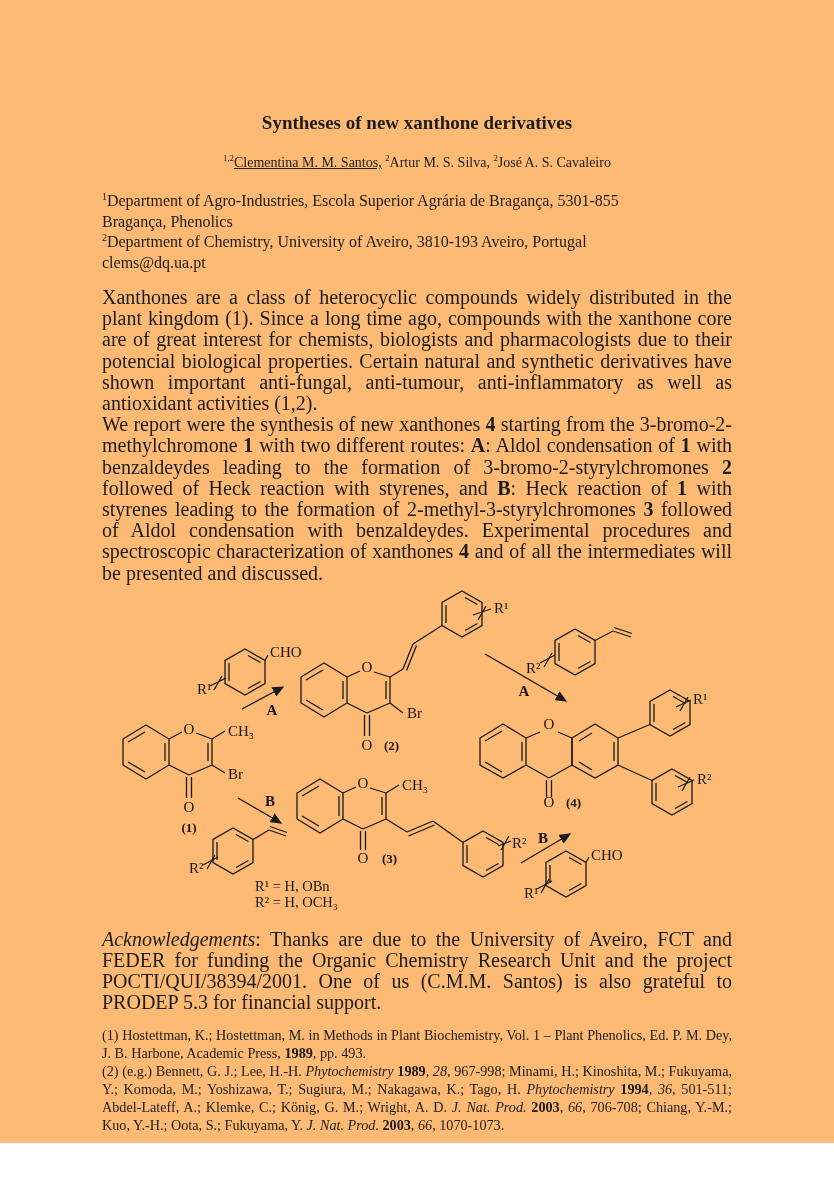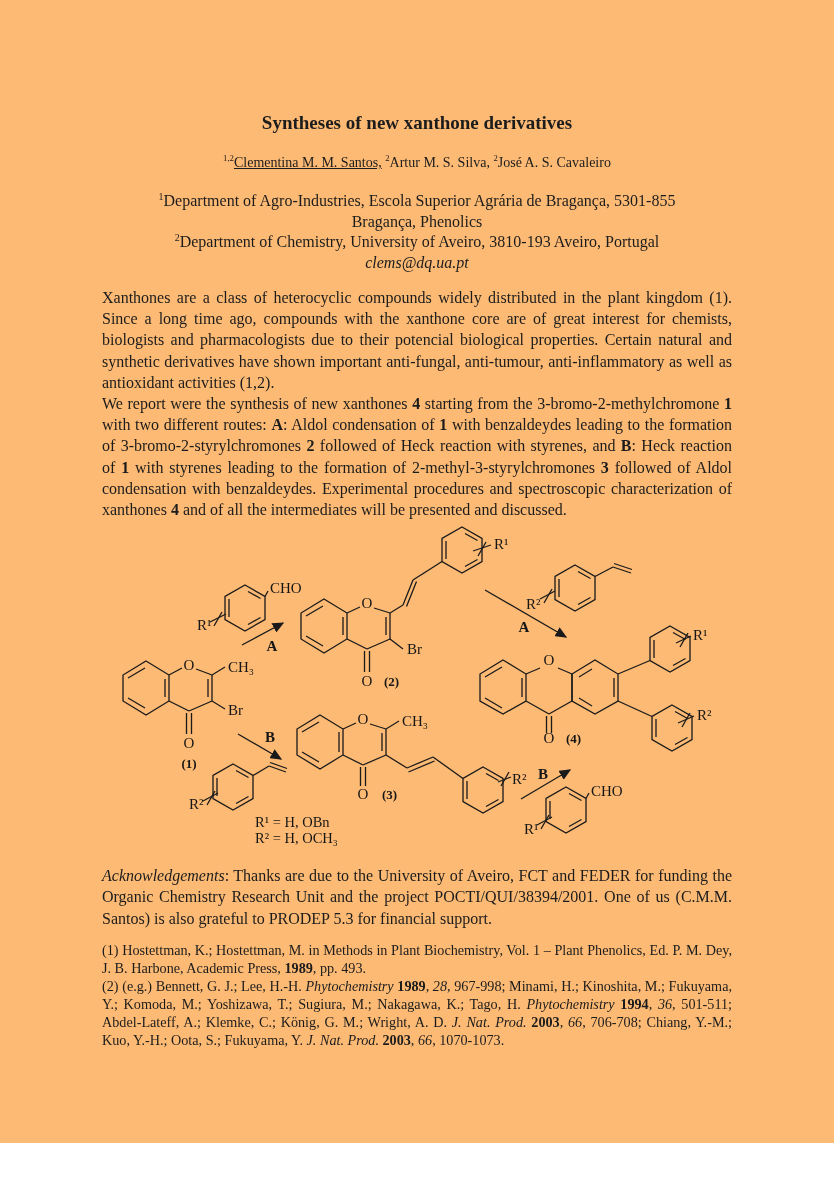--- a/index.html
+++ b/index.html
@@ -8,24 +8,24 @@
     font-family:"Liberation Serif", serif;
     box-sizing:border-box;padding:112px 102px 0 102px;overflow:hidden;
   }
   .b{font-weight:bold;}
   .i{font-style:italic;margin-top:18px;}
   .u{text-decoration:underline;}
   .sup{vertical-align:super;font-size:0.62em;line-height:0;}
   h1.title{margin:0;text-align:center;font-size:19px;font-weight:bold;}
   .authors{margin-top:21px;text-align:center;font-size:14px;}
   .affil-block{margin-top:20px;}
-  .affil{ text-align:center;font-size:16px;line-height:20.5px;}
-  .email{font-style:italic;}
+  .affil{ font-size:16px;line-height:20.5px;}
+  .email{}
   .body-block{margin-top:14px;}
-  p.body-p{margin:0;text-align:justify;font-size:16px;line-height:21.2px;}
+  p.body-p{margin:0;text-align:justify;font-size:20px;line-height:21.2px;}
   svg.scheme{display:block;margin:0;}
   .scheme line,.scheme polygon{stroke:#1a1a1a;stroke-width:1.3;fill:none;}
   .scheme marker path{fill:#1a1a1a;stroke:none;}
   .scheme text{fill:#161616;font-family:"Liberation Serif",serif;}
   .cl{font-size:15px;}
   .mid{text-anchor:middle;}
   .num{font-size:13px;font-weight:bold;}
   .ab{font-size:15px;font-weight:bold;text-anchor:middle;}
   .leg{font-size:14.5px;}
   p.ack{margin-top:0;}

